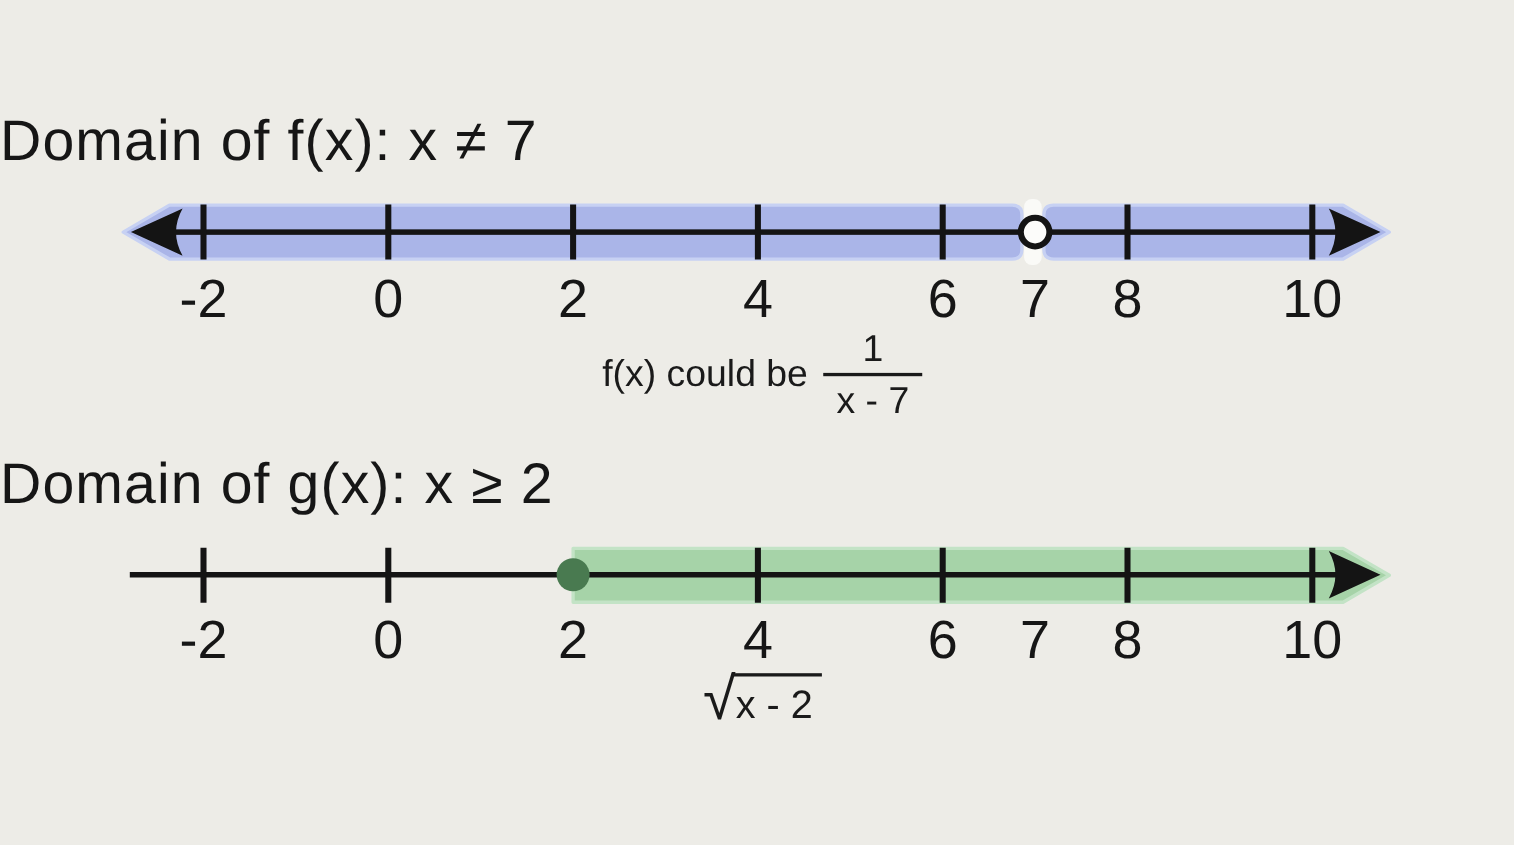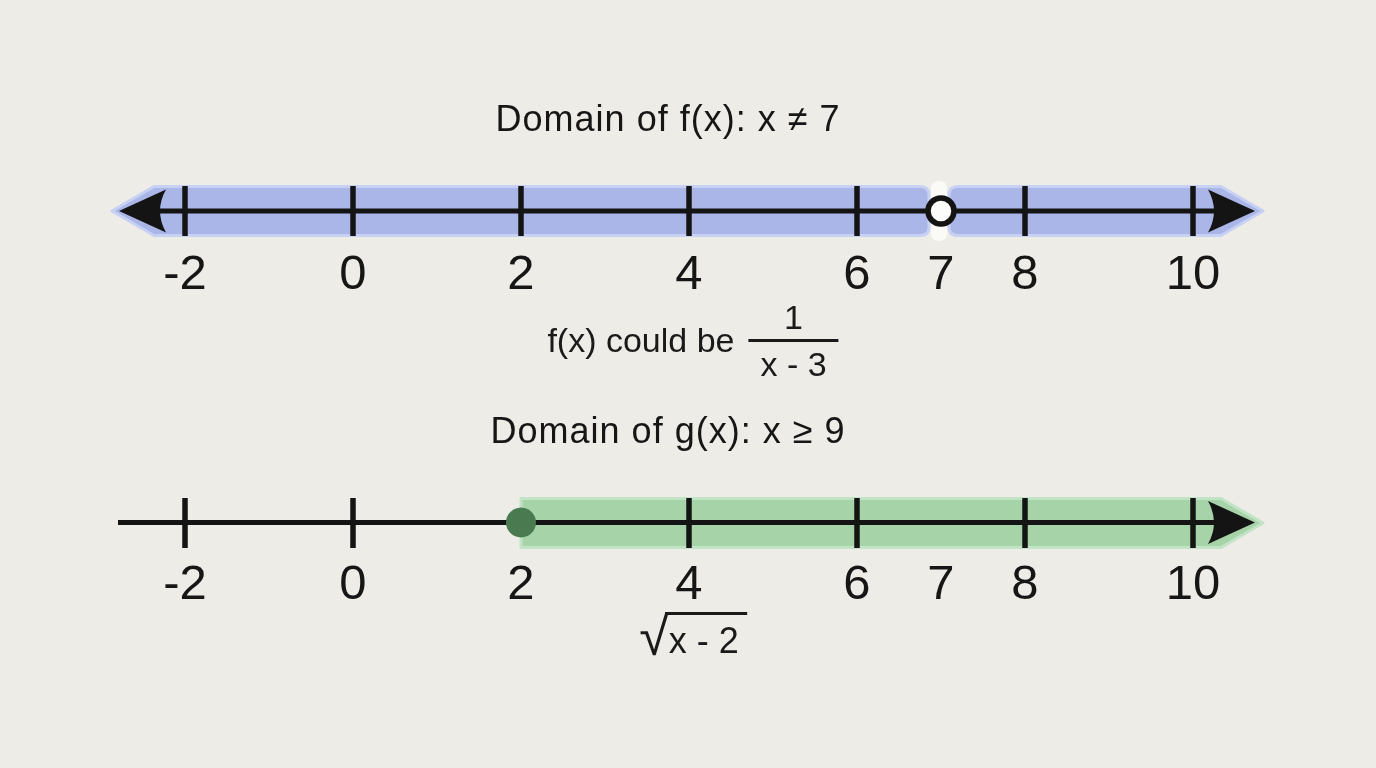--- a/index.html
+++ b/index.html
@@ -13,22 +13,21 @@
     width: 1376px;
     height: 768px;
     background: #edece7;
     overflow: hidden;
     color: #141414;
   }
   .title {
     position: absolute;
     left: 0;
     right: 40px;
-    text-align: center;
-    font-size: 36px;
+    font-size: 52px;
     font-weight: 500;
     letter-spacing: 1px;
     color: #161616;
     white-space: nowrap;
   }
   .title-f { top: 98px; }
   .title-g { top: 410px; }
 
   .numberline-svg {
     position: absolute;
@@ -131,25 +130,25 @@
     <div class="tick-label" style="left:857px">6</div>
     <div class="tick-label" style="left:941px">7</div>
     <div class="tick-label" style="left:1025px">8</div>
     <div class="tick-label" style="left:1193px">10</div>
   </div>
 
   <div class="formula formula-f">
     <span>f(x) could be</span>
     <span class="fraction">
       <span class="num">1</span>
-      <span class="den">x - 3</span>
+      <span class="den">x - 7</span>
     </span>
   </div>
 
-  <div class="title title-g">Domain of g(x): x ≥ 9</div>
+  <div class="title title-g">Domain of g(x): x ≥ 2</div>
 
   <svg class="numberline-svg svg-g" width="1376" height="92" viewBox="0 0 1376 92">
 
     <path d="M 521 21.5 L 1221 21.5 L 1263 46 L 1221 70.5 L 521 70.5 Z" fill="#a6d3a8" stroke="#c3e3c6" stroke-width="3" stroke-linejoin="round"></path>
 
     <rect x="118" y="43" width="1107" height="5" fill="#141414"></rect>
     <path d="M 1255 45.5 L 1208 24 Q 1220 45.5 1208 67 Z" fill="#141414"></path>
 
     <line x1="185" y1="21" x2="185" y2="71" stroke="#141414" stroke-width="5.5"></line>
     <line x1="353" y1="21" x2="353" y2="71" stroke="#141414" stroke-width="5.5"></line>

